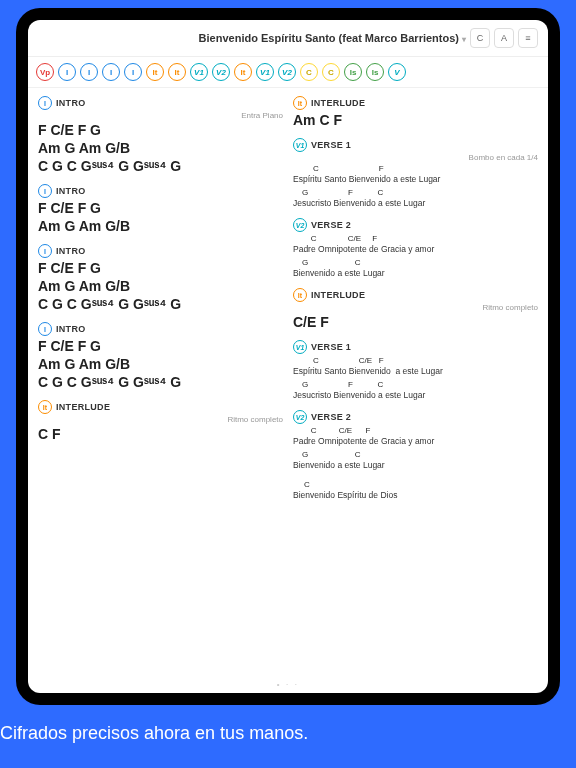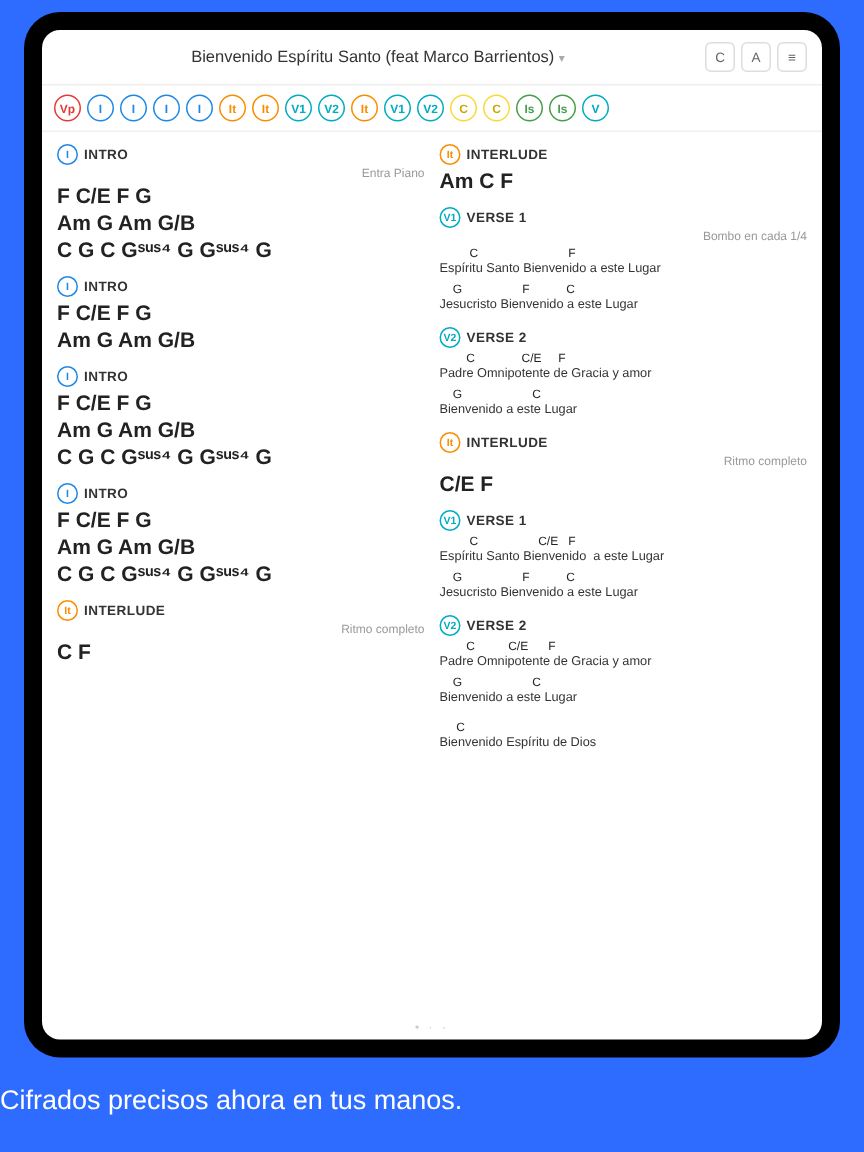--- a/index.html
+++ b/index.html
@@ -1,28 +1,28 @@
 <!DOCTYPE html>
 <html><head>
 <meta charset="utf-8">
 <style>
 *{margin:0;padding:0;box-sizing:border-box;}
 body{background:#2e6bff;font-family:-apple-system,BlinkMacSystemFont,sans-serif;width:576px;height:768px;overflow:hidden;display:flex;flex-direction:column;}
 .tablet{margin:8px 16px 0 16px;background:#000;border-radius:24px;padding:12px;flex:1;display:flex;flex-direction:column;overflow:hidden;}
 .screen{background:#fff;border-radius:12px;flex:1;display:flex;flex-direction:column;overflow:hidden;}
 .header{display:flex;align-items:center;padding:8px 10px;border-bottom:1px solid #eee;}
-.title{flex:1;text-align:center;font-size:11px;font-weight:400;color:#333;}
+.title{flex:1;text-align:right;font-size:11px;font-weight:700;color:#333;}
 .title .dd{color:#aaa;margin-left:3px;font-size:8px;}
 .hbtn{width:20px;height:20px;border-radius:4px;border:1px solid #ddd;display:flex;align-items:center;justify-content:center;font-size:9px;margin-left:4px;color:#666;}
 .pillbar{display:flex;gap:4px;padding:6px 8px;overflow-x:auto;border-bottom:1px solid #f0f0f0;}
 .pill{width:18px;height:18px;border-radius:50%;display:flex;align-items:center;justify-content:center;font-size:8px;font-weight:600;flex-shrink:0;border:1.5px solid #999;color:#999;background:#fff;}
 .pill.red{border-color:#e53935;color:#e53935;}
 .pill.blue{border-color:#1e88e5;color:#1e88e5;}
 .pill.orange{border-color:#fb8c00;color:#fb8c00;}
-.pill.teal{border-color:#00acc1;color:#00acc1;}
+.pill.teal{border-color:#00acc1;color:#00acc1;font-style:italic;}
 .pill.yellow{border-color:#fdd835;color:#c9a800;}
 .pill.green{border-color:#43a047;color:#43a047;}
 .content{flex:1;overflow:auto;display:flex;gap:10px;padding:8px 10px;font-size:10px;}
 .col{flex:1;}
 .section{margin-bottom:10px;}
 .shead{display:flex;align-items:center;gap:4px;margin-bottom:1px;}
 .shead .pill{width:14px;height:14px;font-size:7px;}
 .sname{font-size:9px;font-weight:600;letter-spacing:0.3px;color:#333;}
 .snote{font-size:8px;color:#999;text-align:right;margin:1px 0 2px 0;}
 .line{font-size:14px;color:#222;margin:2px 0;white-space:pre;}

